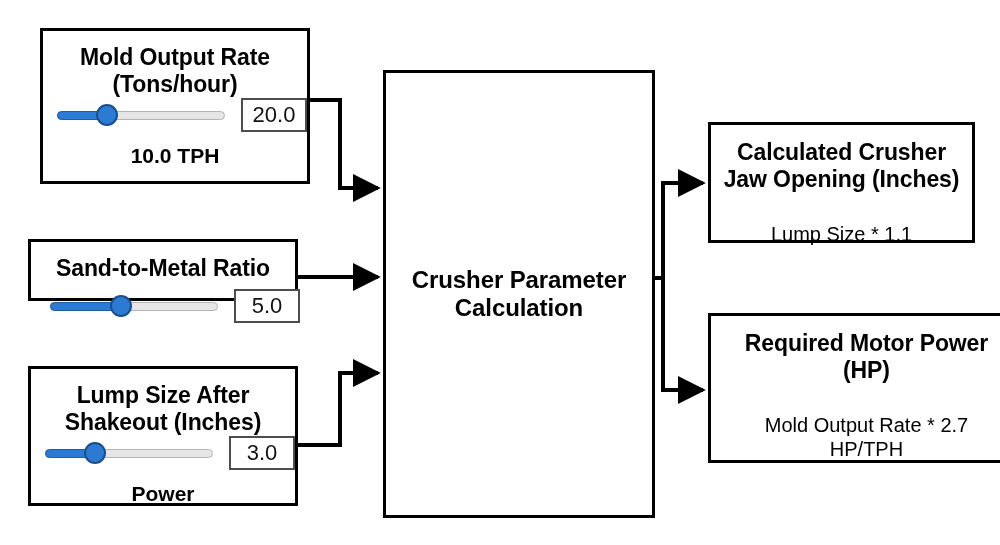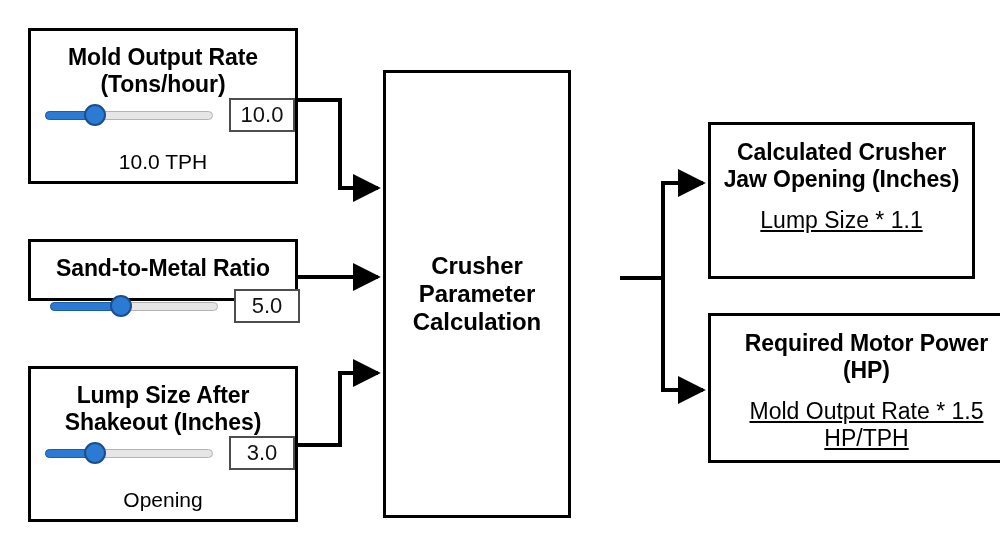--- a/index.html
+++ b/index.html
@@ -95,38 +95,38 @@
     border: 2px solid #4d4d4d;
     background: #ffffff;
     display: flex;
     align-items: center;
     justify-content: center;
     font-size: 22px;
     color: #111111;
   }
   .unit-label {
     font-size: 21px;
-    margin-top: 18px;
+    margin-top: 12px;
     text-align: center;
+    font-weight: bold;
   }
 
   
   .process { justify-content: center; }
   .process .node-title { font-size: 24px; }
 
   
   .output-card { justify-content: flex-start; }
   .output-card .node-title {
     font-size: 23px;
     margin-top: 14px;
   }
   .output-card .node-sub {
-    font-size: 23px;
-    margin-top: 14px;
-    text-decoration: underline;
+    font-size: 20px;
+    margin-top: 30px;
   }
 
   
   #wires {
     position: absolute;
     left: 0; top: 0;
     width: 1000px; height: 545px;
     pointer-events: none;
   }
 </style>
@@ -148,72 +148,72 @@
 
     <path d="M 298 445 L 340 445 L 340 373 L 378 373" fill="none" stroke="#000000" stroke-width="4" marker-end="url(#arrow)"></path>
 
     <path d="M 620 278 L 663 278" fill="none" stroke="#000000" stroke-width="4"></path>
 
     <path d="M 663 278 L 663 183 L 703 183" fill="none" stroke="#000000" stroke-width="4" marker-end="url(#arrow)"></path>
 
     <path d="M 663 278 L 663 390 L 703 390" fill="none" stroke="#000000" stroke-width="4" marker-end="url(#arrow)"></path>
   </svg>
 
-  <div class="node input-card" id="card-0" style="left:28px; top:28px; width:270px; height:156px;">
+  <div class="node input-card" id="card-0" style="left:40px; top:28px; width:270px; height:156px;">
     <div class="node-title">Mold Output Rate
 (Tons/hour)</div>
     <div class="slider-row">
       <div class="slider">
         <div class="slider-track"></div>
         <div class="slider-fill" id="fill-0" style="width: 30%;"></div>
         <div class="slider-thumb" id="thumb-0" style="left: 30%;"></div>
       </div>
-      <div class="number-field">10.0</div>
+      <div class="number-field">20.0</div>
     </div>
     <div class="unit-label">10.0 TPH</div>
   </div>
 
   <div class="node input-card" id="card-1" style="left:28px; top:239px; width:270px; height:62px;">
     <div class="node-title">Sand-to-Metal Ratio</div>
     <div class="slider-row" style="margin-top:7px;padding-left:19px;">
       <div class="slider">
         <div class="slider-track"></div>
         <div class="slider-fill" id="fill-1" style="width: 42%;"></div>
         <div class="slider-thumb" id="thumb-1" style="left: 42%;"></div>
       </div>
       <div class="number-field">5.0</div>
     </div>
     <div class="unit-label"></div>
   </div>
 
-  <div class="node input-card" id="card-2" style="left:28px; top:366px; width:270px; height:156px;">
+  <div class="node input-card" id="card-2" style="left:28px; top:366px; width:270px; height:140px;">
     <div class="node-title">Lump Size After
 Shakeout (Inches)</div>
     <div class="slider-row">
       <div class="slider">
         <div class="slider-track"></div>
         <div class="slider-fill" id="fill-2" style="width: 30%;"></div>
         <div class="slider-thumb" id="thumb-2" style="left: 30%;"></div>
       </div>
       <div class="number-field">3.0</div>
     </div>
-    <div class="unit-label">Opening</div>
-  </div>
-
-  <div class="node process" style="left:383px; top:70px; width:188px; height:448px;">
+    <div class="unit-label">Power</div>
+  </div>
+
+  <div class="node process" style="left:383px; top:70px; width:272px; height:448px;">
     <div class="node-title">Crusher Parameter
 Calculation</div>
   </div>
 
-  <div class="node output-card" style="left:708px; top:122px; width:267px; height:157px;">
+  <div class="node output-card" style="left:708px; top:122px; width:267px; height:121px;">
     <div class="node-title">Calculated Crusher
 Jaw Opening (Inches)</div>
     <div class="node-sub">Lump Size * 1.1</div>
   </div>
 
   <div class="node output-card" style="left:708px; top:313px; width:317px; height:150px;">
     <div class="node-title">Required Motor Power
 (HP)</div>
-    <div class="node-sub">Mold Output Rate * 1.5
+    <div class="node-sub">Mold Output Rate * 2.7
 HP/TPH</div>
   </div>
 
 </div>
 
 </body></html>

